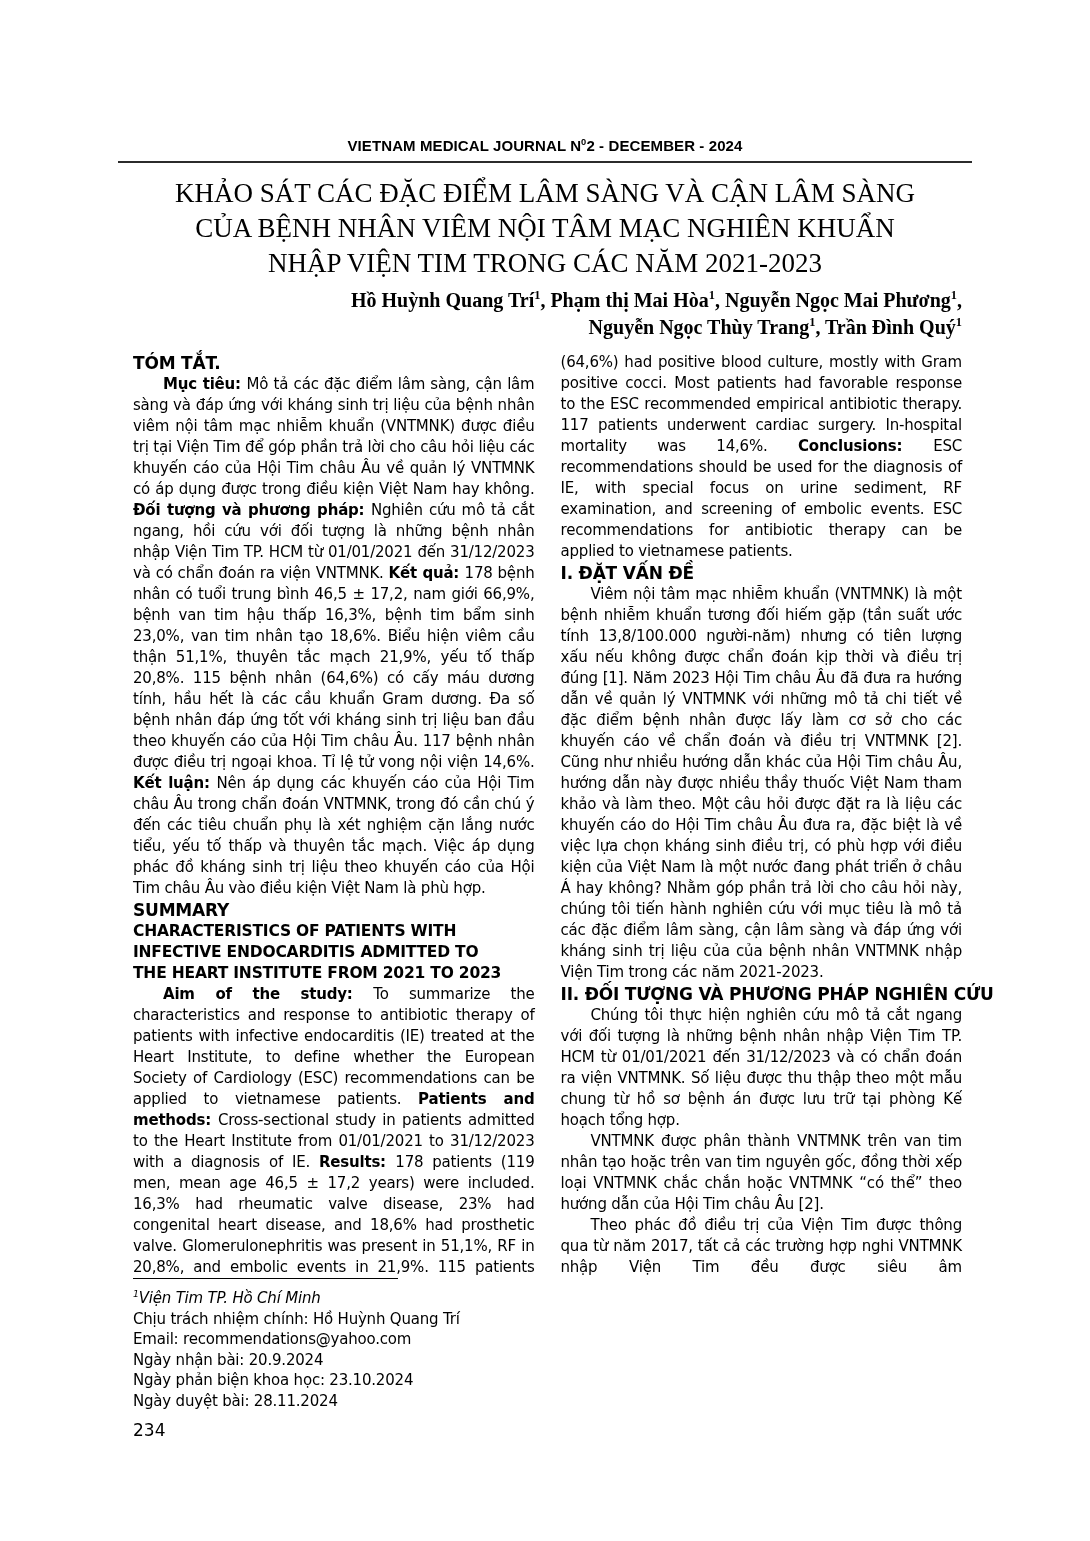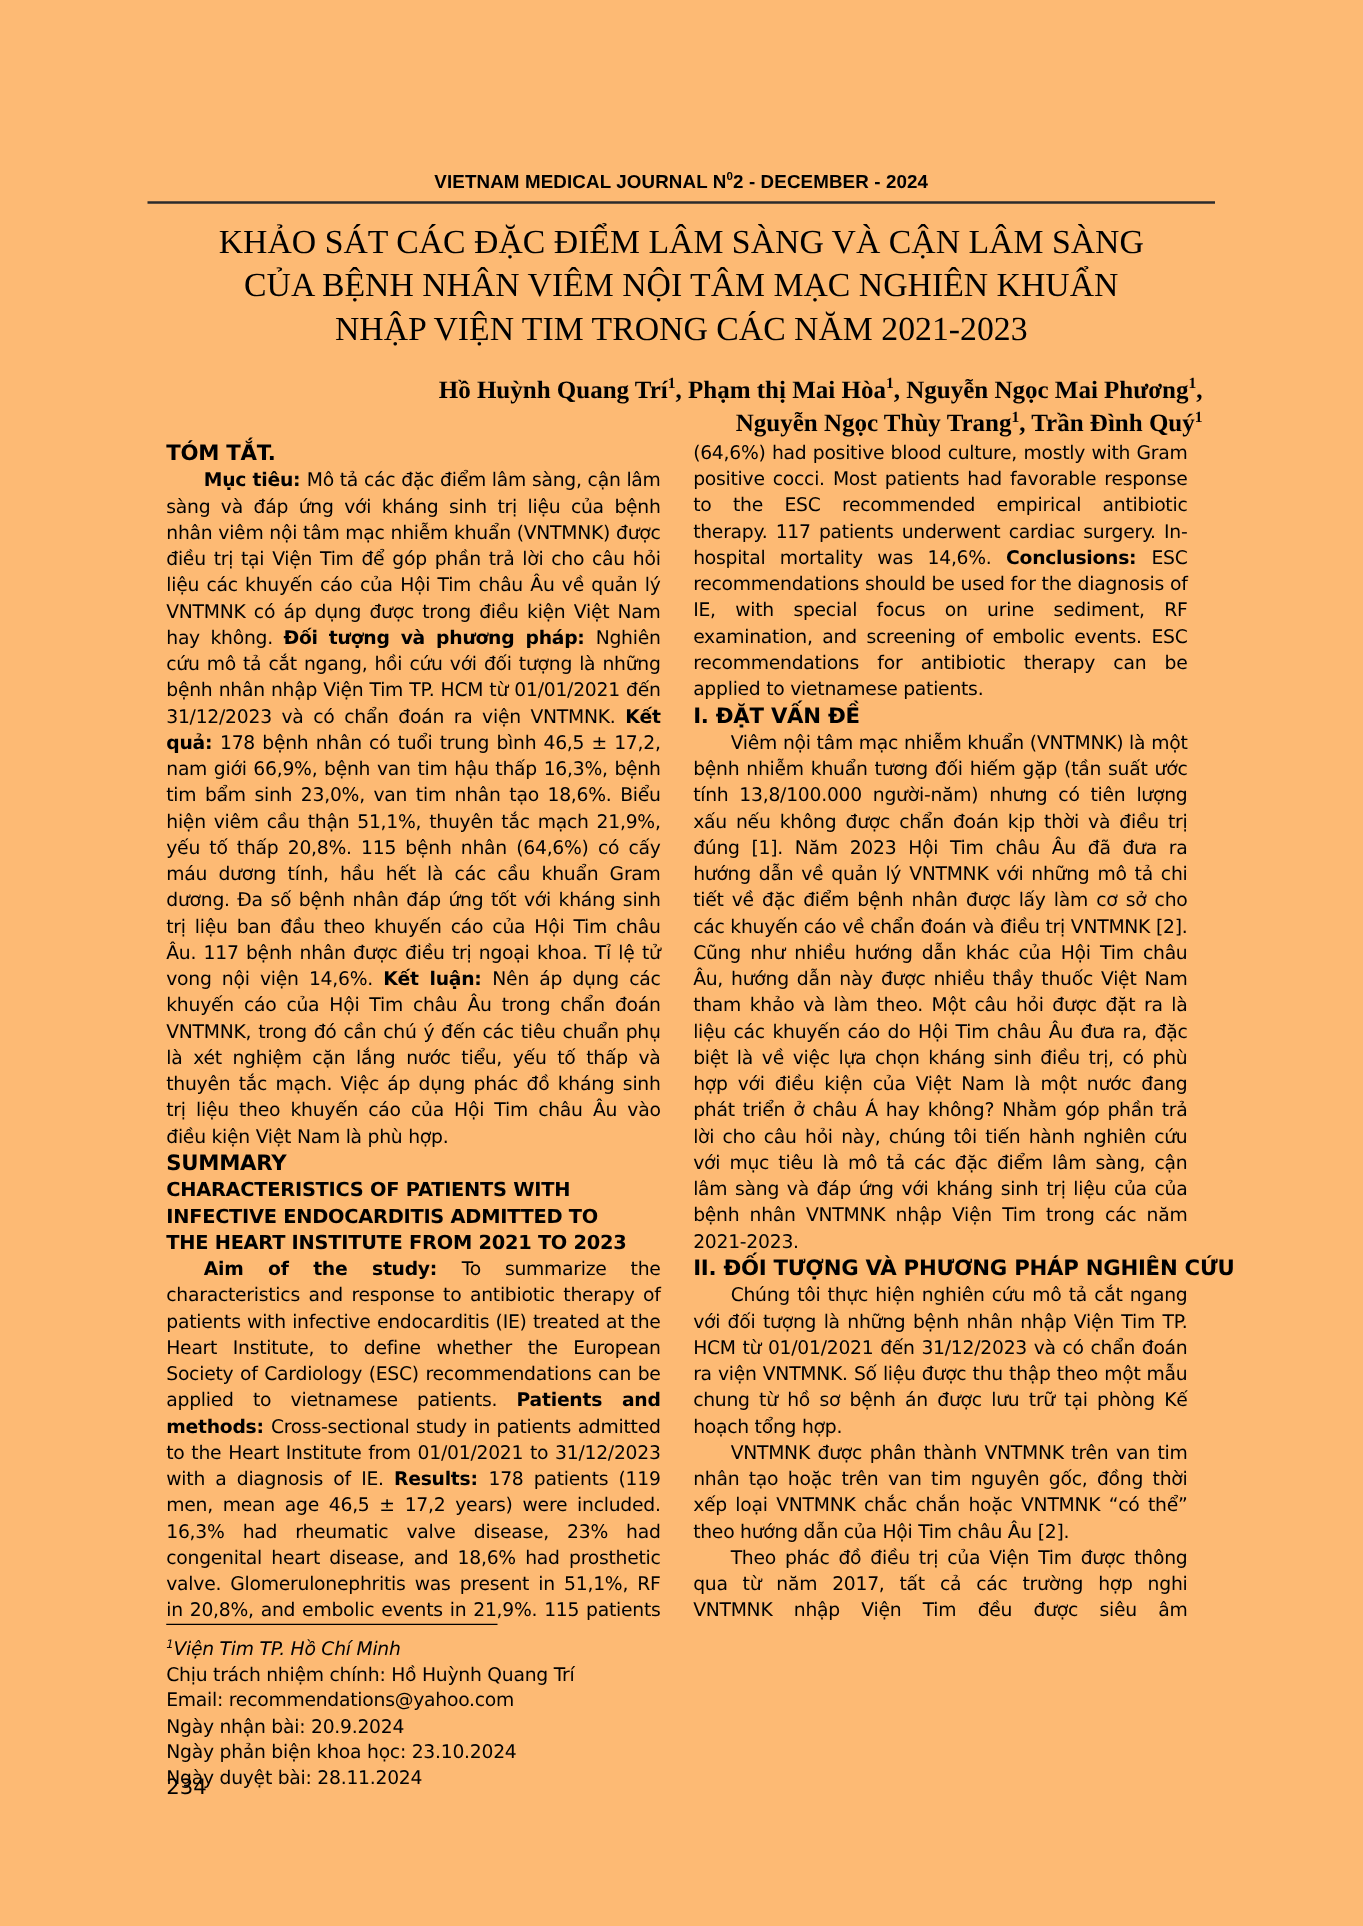--- a/index.html
+++ b/index.html
@@ -1,38 +1,38 @@
 <!DOCTYPE html>
 <html lang="vi"><head>
 <meta charset="utf-8">
 <style>
   html,body{margin:0;padding:0;background:#e8e8e8;}
   .page{
-    position:relative;width:1090px;height:1541px;margin:0 auto;background:#fdba74;
+    position:relative;width:1090px;height:1541px;margin:0 auto;background:#ffffff;
     font-family:"DejaVu Sans",sans-serif;color:#000;overflow:hidden;
   }
   
   .journal-header{
     position:absolute;top:137px;left:0;width:100%;text-align:center;
     font-family:"Liberation Sans",sans-serif;font-weight:bold;font-size:15px;letter-spacing:0.1px;
   }
   .header-rule{position:absolute;top:161px;left:118px;right:118px;border-top:2px solid #2b2b2b;}
   
   .article-title{
     position:absolute;top:176px;left:60px;right:60px;margin:0;text-align:center;
     font-family:"Liberation Serif",serif;font-weight:normal;font-size:27px;line-height:35px;
   }
   
   .authors{
     position:absolute;top:287px;left:133px;right:128px;text-align:right;
-    font-family:"Liberation Serif",serif;font-weight:bold;font-size:20px;line-height:27px;margin-top:12px;
+    font-family:"Liberation Serif",serif;font-weight:bold;font-size:20px;line-height:27px;
   }
   sup{font-size:0.62em;line-height:0;vertical-align:super;}
   
-  .columns{position:absolute;top:352px;left:133px;right:140px;display:flex;gap:26px;}
+  .columns{position:absolute;top:352px;left:133px;right:128px;display:flex;gap:26px;}
   .col{width:calc(50% - 13px);font-size:15px;line-height:21px;letter-spacing:-0.2px;text-align:justify;}
   .col p{margin:0;}
   .indent{text-indent:30px;}
   .justify-last{text-align-last:justify;}
   h2.sec{font-size:17px;line-height:22px;margin:0;letter-spacing:-0.2px;text-align:left;}
   .mt8{margin-top:8px;}
   .mt6{margin-top:6px;}
   .nowrap{white-space:nowrap;letter-spacing:-0.55px;font-size:16.5px;}
   .sum-title{text-align:left;font-weight:bold;font-size:15.5px;line-height:21px;}
   

